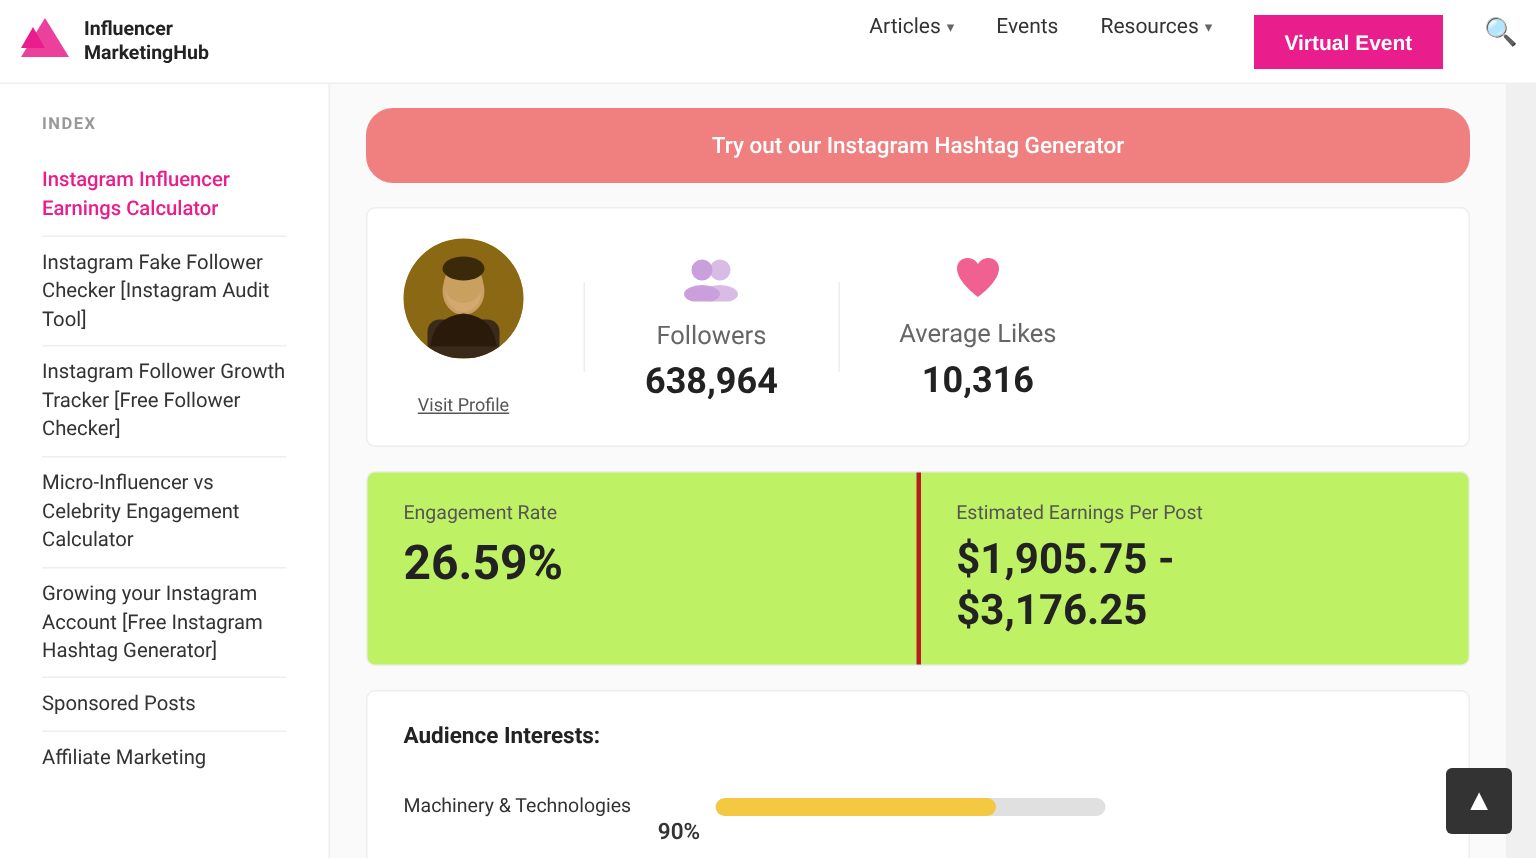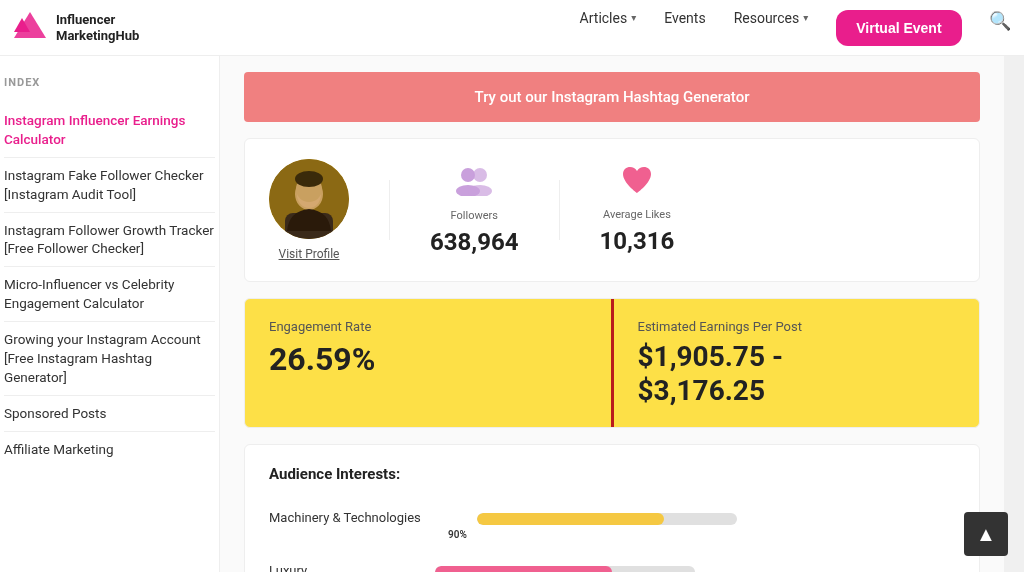--- a/index.html
+++ b/index.html
@@ -12,96 +12,96 @@
       border-bottom: 1px solid #eee; position: relative; z-index: 10;
     }
     .logo-area { display: flex; align-items: center; gap: 8px; }
     .logo-icon { width: 36px; height: 36px; }
     .logo-text { font-size: 13px; font-weight: 700; color: #222; line-height: 1.2; }
     .logo-text span { display: block; }
     .nav { display: flex; align-items: flex-start; gap: 28px; }
     .nav-item { font-size: 14px; color: #333; cursor: pointer; display: flex; align-items: center; gap: 4px; }
     .nav-chevron { font-size: 10px; color: #666; }
     .virtual-event-btn {
-      background: #e91e8c; color: #fff; border: none; border-radius: 12px;
+      background: #e91e8c; color: #fff; border: none; border-radius: 0;
       padding: 10px 20px; font-size: 14px; font-weight: 600; cursor: pointer;
     }
     .search-icon-btn { background: none; border: none; cursor: pointer; font-size: 18px; color: #333; }
 
     
     .layout { display: flex; height: calc(572px - 56px); }
 
     
     .sidebar {
       width: 220px; background: #fff; border-right: 1px solid #eee;
-      padding: 20px 4px; overflow-y: auto; flex-shrink: 0;
+      padding: 20px 28px; overflow-y: auto; flex-shrink: 0;
     }
     .sidebar-index-label { font-size: 11px; font-weight: 700; color: #999; letter-spacing: 1px; margin-bottom: 14px; text-transform: uppercase; }
     .sidebar-item {
       display: block; padding: 8px 0; font-size: 13.5px; color: #333;
       border-bottom: 1px solid #eee; cursor: pointer; line-height: 1.4;
       text-decoration: none;
     }
     .sidebar-item:last-child { border-bottom: none; }
     .sidebar-item.active { color: #e91e8c; font-weight: 500; }
 
     
     .main { flex: 1; background: #fafafa; overflow-y: auto; padding: 0; }
 
     
     .banner {
-      background: #f08080; margin: 16px 24px 16px; border-radius: 4px;
+      background: #f08080; margin: 16px 24px 16px; border-radius: 18px;
       padding: 16px 24px; text-align: center;
     }
     .banner-text { color: #fff; font-size: 15px; font-weight: 500; }
 
     
     .profile-card {
       background: #fff; margin: 0 24px 16px; border: 1px solid #eee;
       border-radius: 6px; padding: 20px 24px;
       display: flex; align-items: center; gap: 40px;
     }
-    .profile-avatar-area { display: flex; flex-direction: column; align-items: center; gap: 8px; }
+    .profile-avatar-area { display: flex; flex-direction: column; align-items: center; gap: 24px; }
     .profile-avatar {
       width: 80px; height: 80px; border-radius: 50%; overflow: hidden;
       background: linear-gradient(135deg, #8b6914, #c9a227, #6b4c11);
       display: flex; align-items: center; justify-content: center;
       font-size: 32px;
     }
     .visit-profile-link { font-size: 12px; color: #555; text-decoration: underline; cursor: pointer; }
 
     .stat-item { display: flex; flex-direction: column; align-items: center; gap: 6px; }
     .stat-icon { font-size: 28px; }
     .stat-icon-followers { color: #c9a0dc; }
     .stat-icon-likes { color: #f06090; }
-    .stat-label { font-size: 11px; color: #666; }
+    .stat-label { font-size: 17px; color: #666; }
     .stat-value { font-size: 24px; font-weight: 700; color: #222; }
 
     .stat-divider { width: 1px; height: 60px; background: #eee; }
 
     
     .metrics-row {
-      background: #fde047; margin: 0 24px 16px; border: 1px solid #eee;
+      background: #bef264; margin: 0 24px 16px; border: 1px solid #eee;
       border-radius: 6px; display: flex;
     }
     .metric-box { flex: 1; padding: 20px 24px; }
     .metric-box + .metric-box { border-left: 3px solid #b91c1c; }
     .metric-label { font-size: 13px; color: #555; margin-bottom: 6px; }
     .metric-value { font-size: 32px; font-weight: 700; color: #222; }
     .metric-value-range { font-size: 28px; font-weight: 700; color: #222; line-height: 1.2; }
 
     
     .audience-card {
       background: #fff; margin: 0 24px 16px; border: 1px solid #eee;
       border-radius: 6px; padding: 20px 24px;
     }
     .audience-title { font-size: 15px; font-weight: 700; color: #222; margin-bottom: 14px; }
     .interest-row { display: flex; align-items: center; gap: 10px; margin-bottom: 10px; }
     .interest-name { font-size: 13px; color: #333; min-width: 110px; line-height: 1.3; }
-    .interest-pct { font-size: 10px; font-weight: 600; color: #333; min-width: 36px; text-align: right; margin-top: 32px; }
+    .interest-pct { font-size: 15px; font-weight: 600; color: #333; min-width: 36px; text-align: right; margin-top: 32px; }
     .interest-bar-bg { flex: 1; height: 12px; background: #e0e0e0; border-radius: 6px; overflow: hidden; max-width: 260px; }
     .interest-bar { height: 100%; border-radius: 6px; }
     .bar-yellow { background: #f5c842; }
     .bar-pink { background: #f06090; }
     .bar-purple { background: #c06ec0; }
 
     
     .right-panel { width: 20px; background: #f0f0f0; flex-shrink: 0; }
 
     

